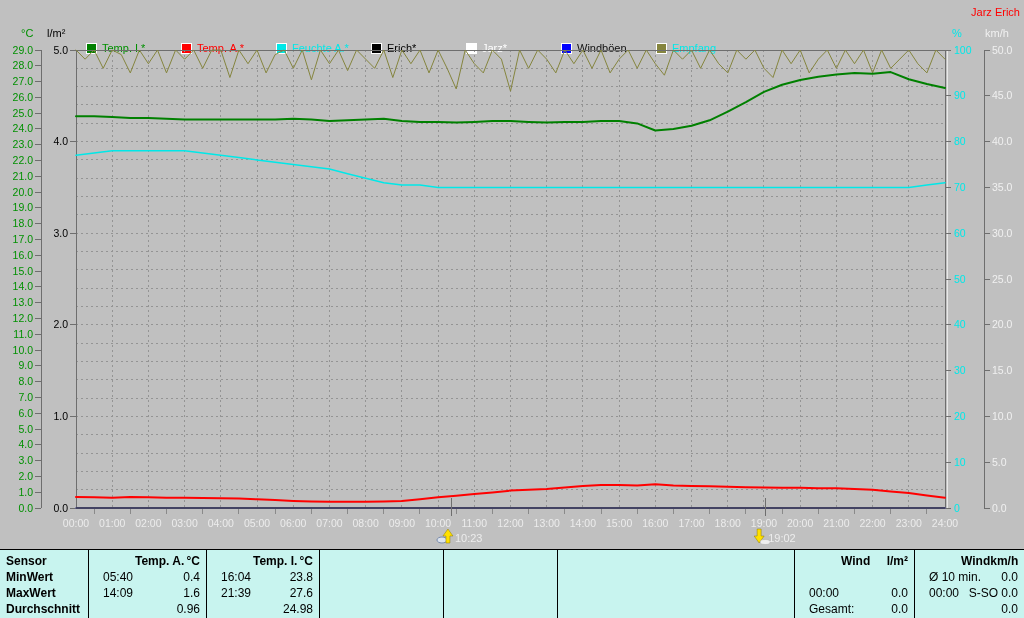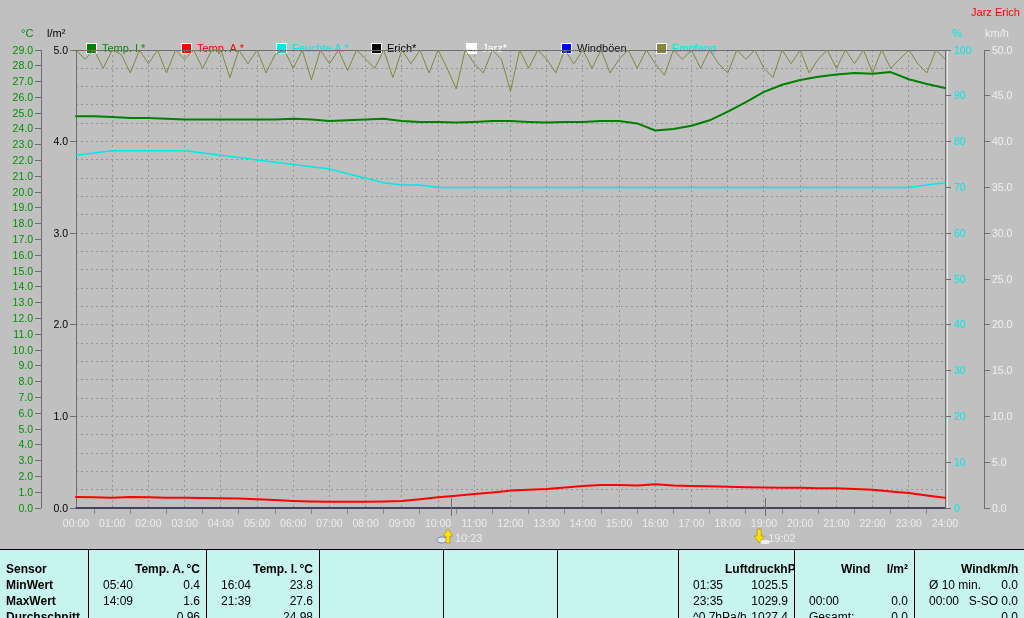--- a/index.html
+++ b/index.html
@@ -8,21 +8,21 @@
   .abs{position:absolute;}
   #page-title{left:0;right:0;top:5px;text-align:center;font-size:14px;letter-spacing:1px;}
   #owner{right:4px;top:6px;font-size:11px;font-weight:normal;}
   .unit-label{font-size:11px;}
   .legend-item{position:absolute;top:43px;display:flex;height:11px;}
   .legend-swatch{width:9px;height:9px;border:1px solid #ffffff;margin-right:5px;flex:0 0 auto;}
   .legend-label{font-size:11px;line-height:11px;white-space:nowrap;}
   #chart{position:absolute;left:0;top:0;}
   svg text{font-family:"Liberation Sans",sans-serif;}
   #weather-table{position:absolute;left:0;top:549px;width:1024px;height:69px;border-top:1px solid #000;box-sizing:border-box;color:#000;}
-  .tcol{position:absolute;top:0;height:100%;box-sizing:border-box;padding-top:11px;}
+  .tcol{position:absolute;top:0;height:100%;box-sizing:border-box;padding-top:3px;}
   .tcol.sep{border-left:1px solid #000;}
   .tline{height:16px;line-height:16px;display:flex;justify-content:space-between;padding:0 6px;font-size:12px;white-space:nowrap;overflow:hidden;}
   .tline .lt{padding-left:8px;}
   .tline.hdr{font-weight:bold;}
   .tline.hdr .lt{padding-left:0;margin-left:40px;}
   .rowlab{font-weight:bold;font-size:12px;height:16px;line-height:16px;padding-left:6px;white-space:nowrap;}
 </style>
 </head>
 <body>
 
@@ -396,38 +396,20 @@
         </div>
         <div class="tline">
           <span class="lt"></span>
           <span></span>
         </div>
         <div class="tline">
           <span class="lt"></span>
           <span></span>
         </div>
       </div>
-      <div class="tcol sep" style="left: 678px; width: 116px;">
-        <div class="tline hdr">
-          <span class="lt">Luftdruck</span>
-          <span>hPa</span>
-        </div>
-        <div class="tline">
-          <span class="lt">01:35</span>
-          <span>1025.5</span>
-        </div>
-        <div class="tline">
-          <span class="lt">23:35</span>
-          <span>1029.9</span>
-        </div>
-        <div class="tline">
-          <span class="lt">^0.7hPa/h</span>
-          <span>1027.4</span>
-        </div>
-      </div>
       <div class="tcol sep" style="left: 794px; width: 120px;">
         <div class="tline hdr">
           <span class="lt">Wind</span>
           <span>l/m²</span>
         </div>
         <div class="tline">
           <span class="lt"></span>
           <span></span>
         </div>
         <div class="tline">

